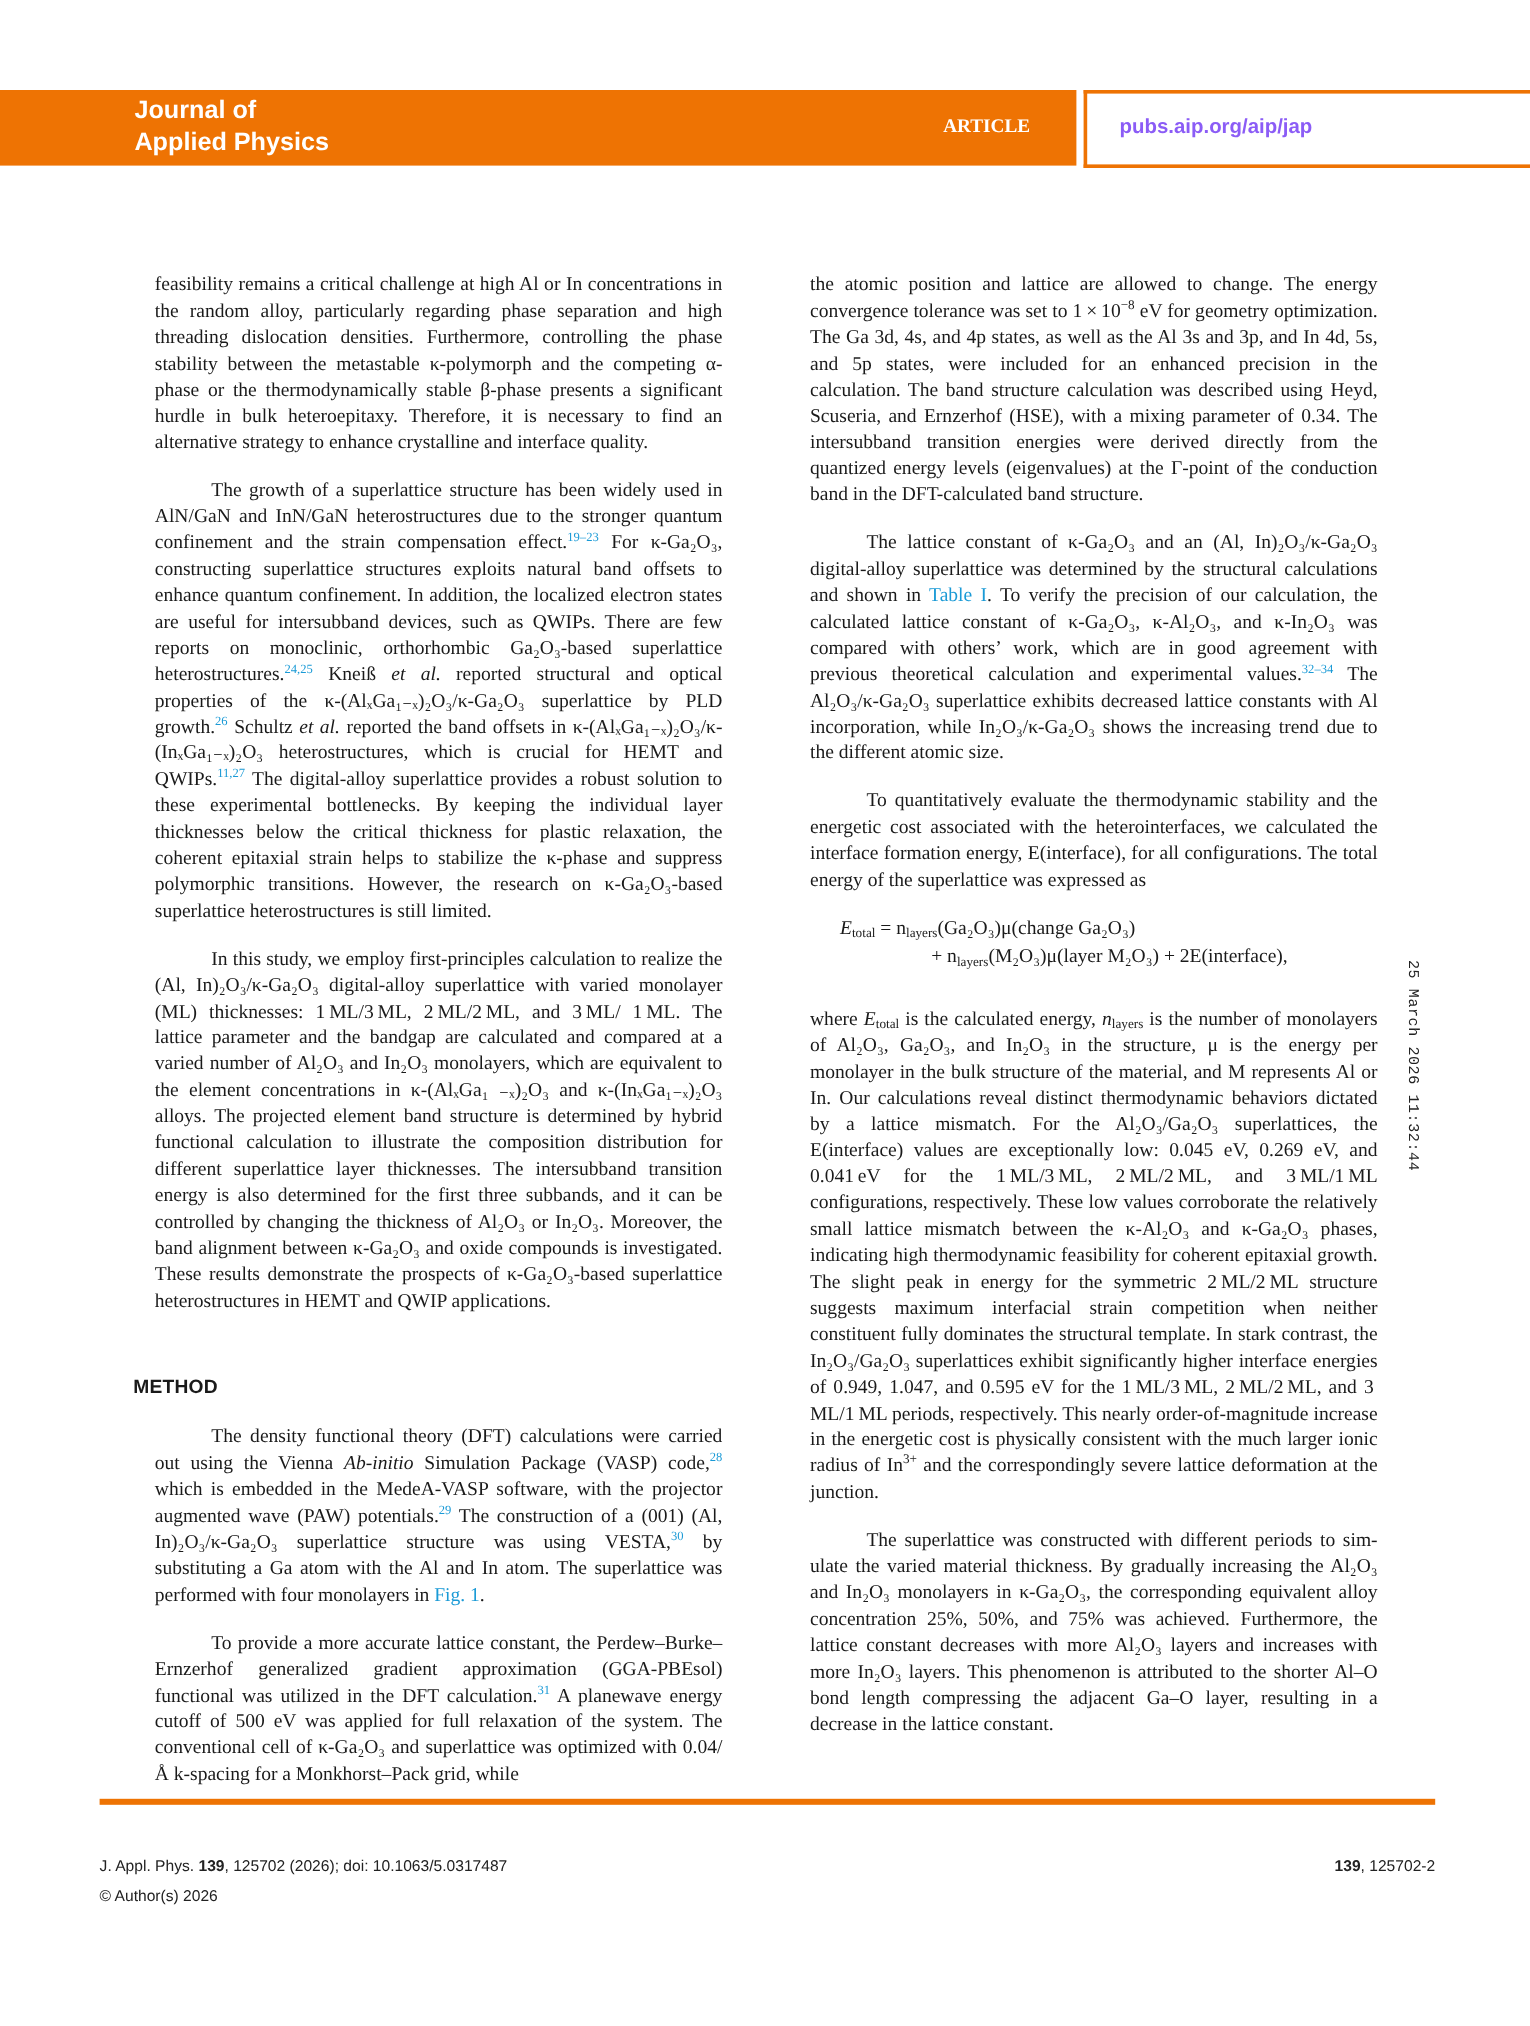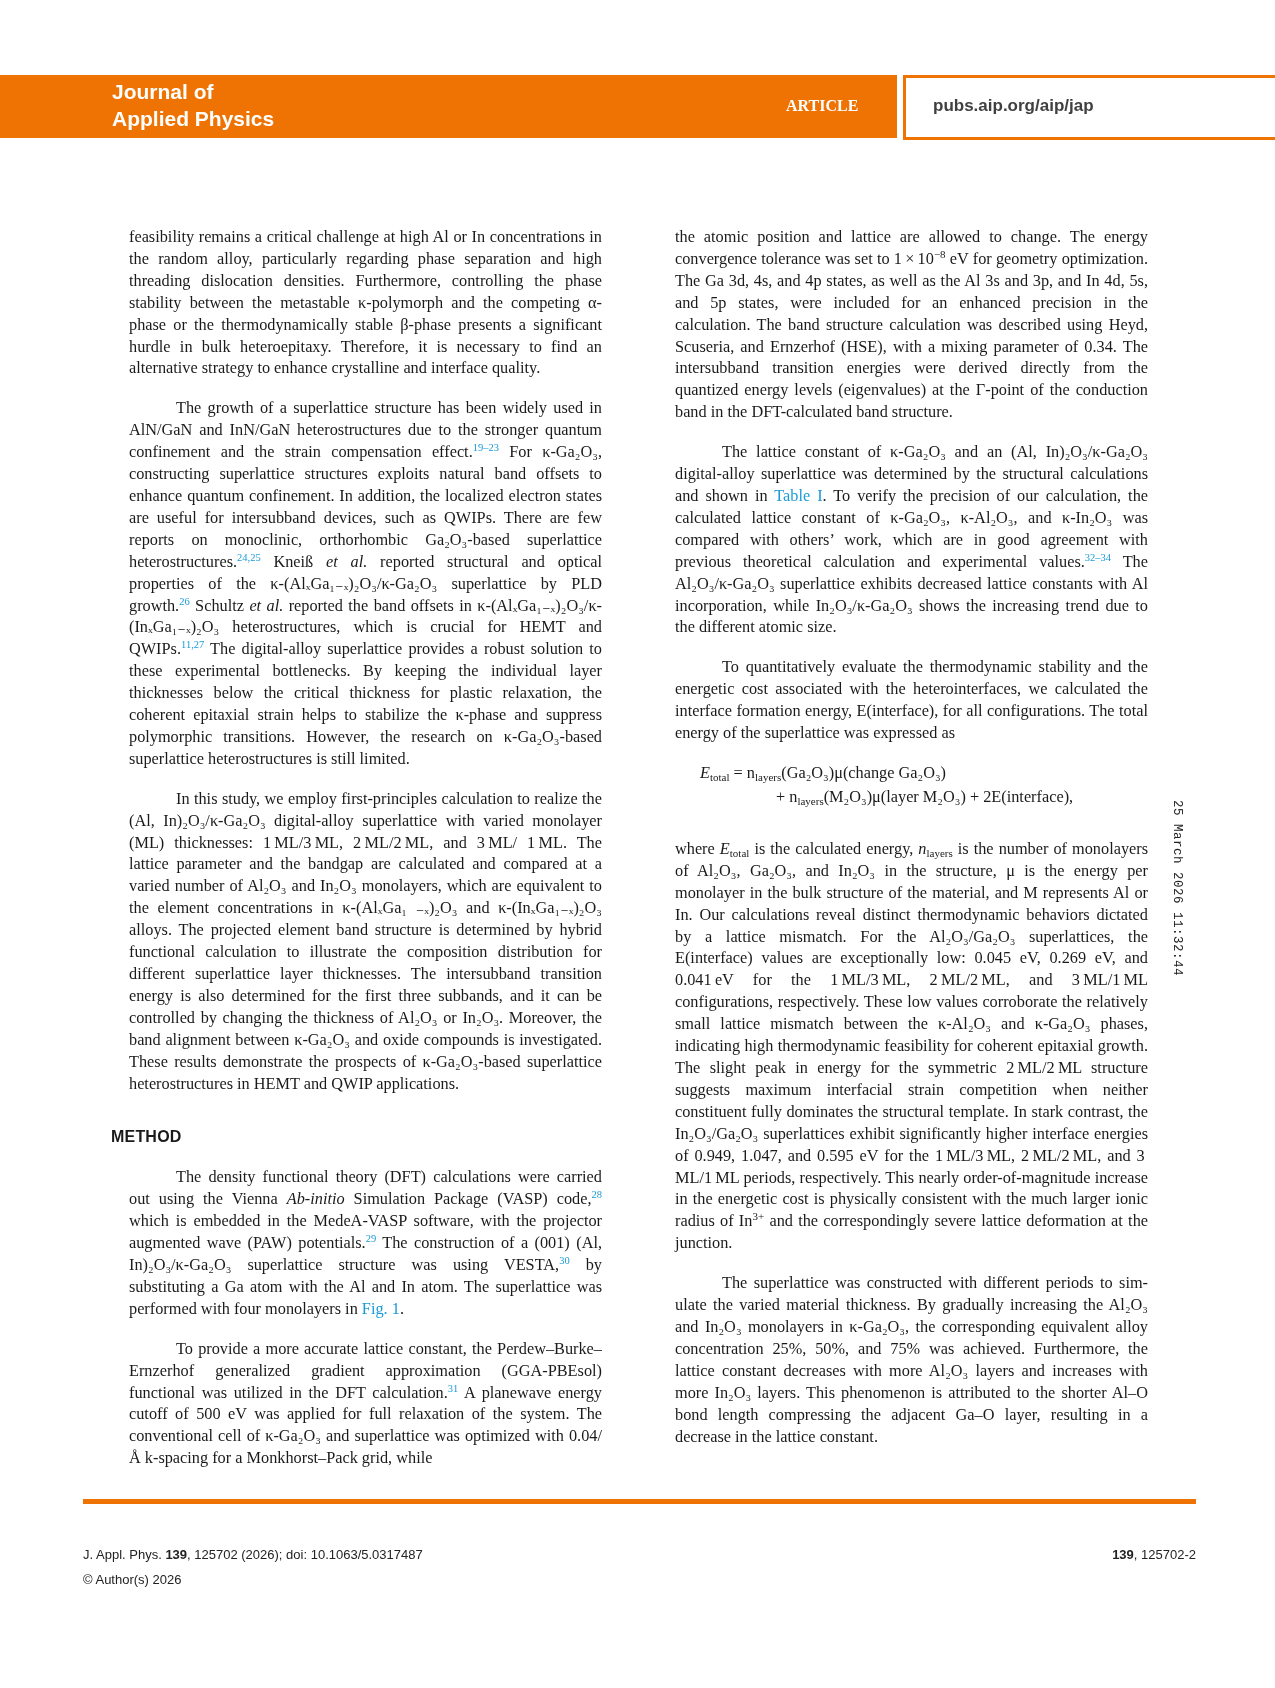--- a/index.html
+++ b/index.html
@@ -2,21 +2,21 @@
 <html><head>
 <meta charset="utf-8">
 <style>
   html, body { margin:0; padding:0; background:#ffffff; }
   body { width:1275px; height:1688px; position:relative; overflow:hidden; font-family:"Liberation Serif", "DejaVu Serif", serif; color:#1a1a1a; }
 
   .hdr-orange { position:absolute; left:0; top:75px; width:897px; height:63px; background:#ee7303; }
   .hdr-title { position:absolute; left:112px; top:78px; color:#fff; font-family:"Liberation Sans", sans-serif; font-weight:bold; font-size:21px; line-height:27px; }
   .hdr-article { position:absolute; left:786px; top:97px; color:#fff; font-family:Liberation Serif, serif; font-weight:bold; font-size:16px; }
   .hdr-linkbox { position:absolute; left:903px; top:75px; width:380px; height:59px; border:3px solid #ee7303; border-right:none; background:#fff; }
-  .hdr-link { position:absolute; left:933px; top:96px; color:#404040; font-family:"Liberation Sans", sans-serif; font-weight:bold; font-size:17px; text-decoration:none; }
+  .hdr-link { position:absolute; left:933px; top:96px; color:#8b5cf6; font-family:"Liberation Sans", sans-serif; font-weight:bold; font-size:17px; text-decoration:none; }
 
   .col { position:absolute; top:208px; width:509px; font-size:16.3px; line-height:21.9px; text-align:justify; hyphens:manual; }
   .col-left { left:111px; }
   .col-right { left:657px; }
   .col p { margin:18px; }
   .col p.ind { text-indent:47px; }
   .heading { font-family:"Liberation Sans", sans-serif; font-weight:bold; font-size:16px; letter-spacing:0.2px; margin:0; }
   .ref { color:#1a9ad6; font-size:10.5px; vertical-align:super; line-height:0; }
   .lnk { color:#1a9ad6; }
   sub { font-size:11px; line-height:0; vertical-align:-3px; }
@@ -47,21 +47,21 @@
 <div class="hdr-linkbox"></div>
 <a class="hdr-link">pubs.aip.org/aip/jap</a>
 
 <div class="col col-left">
   <p>feasibility remains a critical challenge at high Al or In concentra­tions in the random alloy, particularly regarding phase separation and high threading dislocation densities. Furthermore, controlling the phase stability between the metastable κ-polymorph and the competing α-phase or the thermodynamically stable β-phase pre­sents a significant hurdle in bulk heteroepitaxy. Therefore, it is nec­essary to find an alternative strategy to enhance crystalline and interface quality.</p>
 
   <p class="ind"><span>The growth of a superlattice structure has been widely used in AlN/GaN and InN/GaN heterostructures due to the stronger quantum confinement and the strain compensation effect.</span><span class="ref">19–23</span><span> For κ-Ga₂O₃, constructing superlattice structures exploits natural band offsets to enhance quantum confinement. In addition, the localized electron states are useful for intersubband devices, such as QWIPs. There are few reports on monoclinic, orthorhombic Ga₂O₃-based superlattice heterostructures.</span><span class="ref">24,25</span><span> Kneiß </span><i>et al.</i><span> reported structural and optical properties of the κ-(AlₓGa₁₋ₓ)₂O₃/κ-Ga₂O₃ superlattice by PLD growth.</span><span class="ref">26</span><span> Schultz </span><i>et al.</i><span> reported the band offsets in κ-(AlₓGa₁₋ₓ)₂O₃/κ-(InₓGa₁₋ₓ)₂O₃ heterostructures, which is crucial for HEMT and QWIPs.</span><span class="ref">11,27</span><span> The digital-alloy superlattice provides a robust solution to these experimental bottlenecks. By keeping the individual layer thicknesses below the critical thickness for plastic relaxation, the coherent epitaxial strain helps to stabilize the κ-phase and suppress polymorphic transitions. However, the research on κ-Ga₂O₃-based superlattice heterostructures is still limited.</span></p>
 
   <p class="ind">In this study, we employ first-principles calculation to realize the (Al, In)₂O₃/κ-Ga₂O₃ digital-alloy superlattice with varied monolayer (ML) thicknesses: 1 ML/3 ML, 2 ML/2 ML, and 3 ML/ 1 ML. The lattice parameter and the bandgap are calculated and compared at a varied number of Al₂O₃ and In₂O₃ monolayers, which are equivalent to the element concentrations in κ-(AlₓGa₁ ₋ₓ)₂O₃ and κ-(InₓGa₁₋ₓ)₂O₃ alloys. The projected element band structure is determined by hybrid functional calculation to illustrate the composition distribution for different superlattice layer thick­nesses. The intersubband transition energy is also determined for the first three subbands, and it can be controlled by changing the thickness of Al₂O₃ or In₂O₃. Moreover, the band alignment between κ-Ga₂O₃ and oxide compounds is investigated. These results demonstrate the prospects of κ-Ga₂O₃-based superlattice heterostructures in HEMT and QWIP applications.</p>
 
-  <h2 class="heading" style="margin-top:32px; margin-bottom:9px;">METHOD</h2>
+  <h2 class="heading" style="margin-top:52px; margin-bottom:9px;">METHOD</h2>
 
   <p class="ind"><span>The density functional theory (DFT) calculations were carried out using the Vienna </span><i>Ab-initio</i><span> Simulation Package (VASP) code,</span><span class="ref">28</span><span> which is embedded in the MedeA-VASP software, with the projec­tor augmented wave (PAW) potentials.</span><span class="ref">29</span><span> The construction of a (001) (Al, In)₂O₃/κ-Ga₂O₃ superlattice structure was using VESTA,</span><span class="ref">30</span><span> by substituting a Ga atom with the Al and In atom. The superlattice was performed with four monolayers in </span><span class="lnk">Fig. 1</span><span>.</span></p>
 
   <p class="ind"><span>To provide a more accurate lattice constant, the Perdew–Burke–Ernzerhof generalized gradient approximation (GGA-PBEsol) functional was utilized in the DFT calculation.</span><span class="ref">31</span><span> A planewave energy cutoff of 500 eV was applied for full relaxation of the system. The conventional cell of κ-Ga₂O₃ and superlattice was optimized with 0.04/Å k-spacing for a Monkhorst–Pack grid, while</span></p>
 </div>
 
 <div class="col col-right">
   <p><span>the atomic position and lattice are allowed to change. The energy convergence tolerance was set to 1 × 10</span><sup>−8</sup><span> eV for geometry optimi­zation. The Ga 3d, 4s, and 4p states, as well as the Al 3s and 3p, and In 4d, 5s, and 5p states, were included for an enhanced preci­sion in the calculation. The band structure calculation was described using Heyd, Scuseria, and Ernzerhof (HSE), with a mixing parameter of 0.34. The intersubband transition energies were derived directly from the quantized energy levels (eigenvalues) at the Γ-point of the conduction band in the DFT-calculated band structure.</span></p>
 
 

